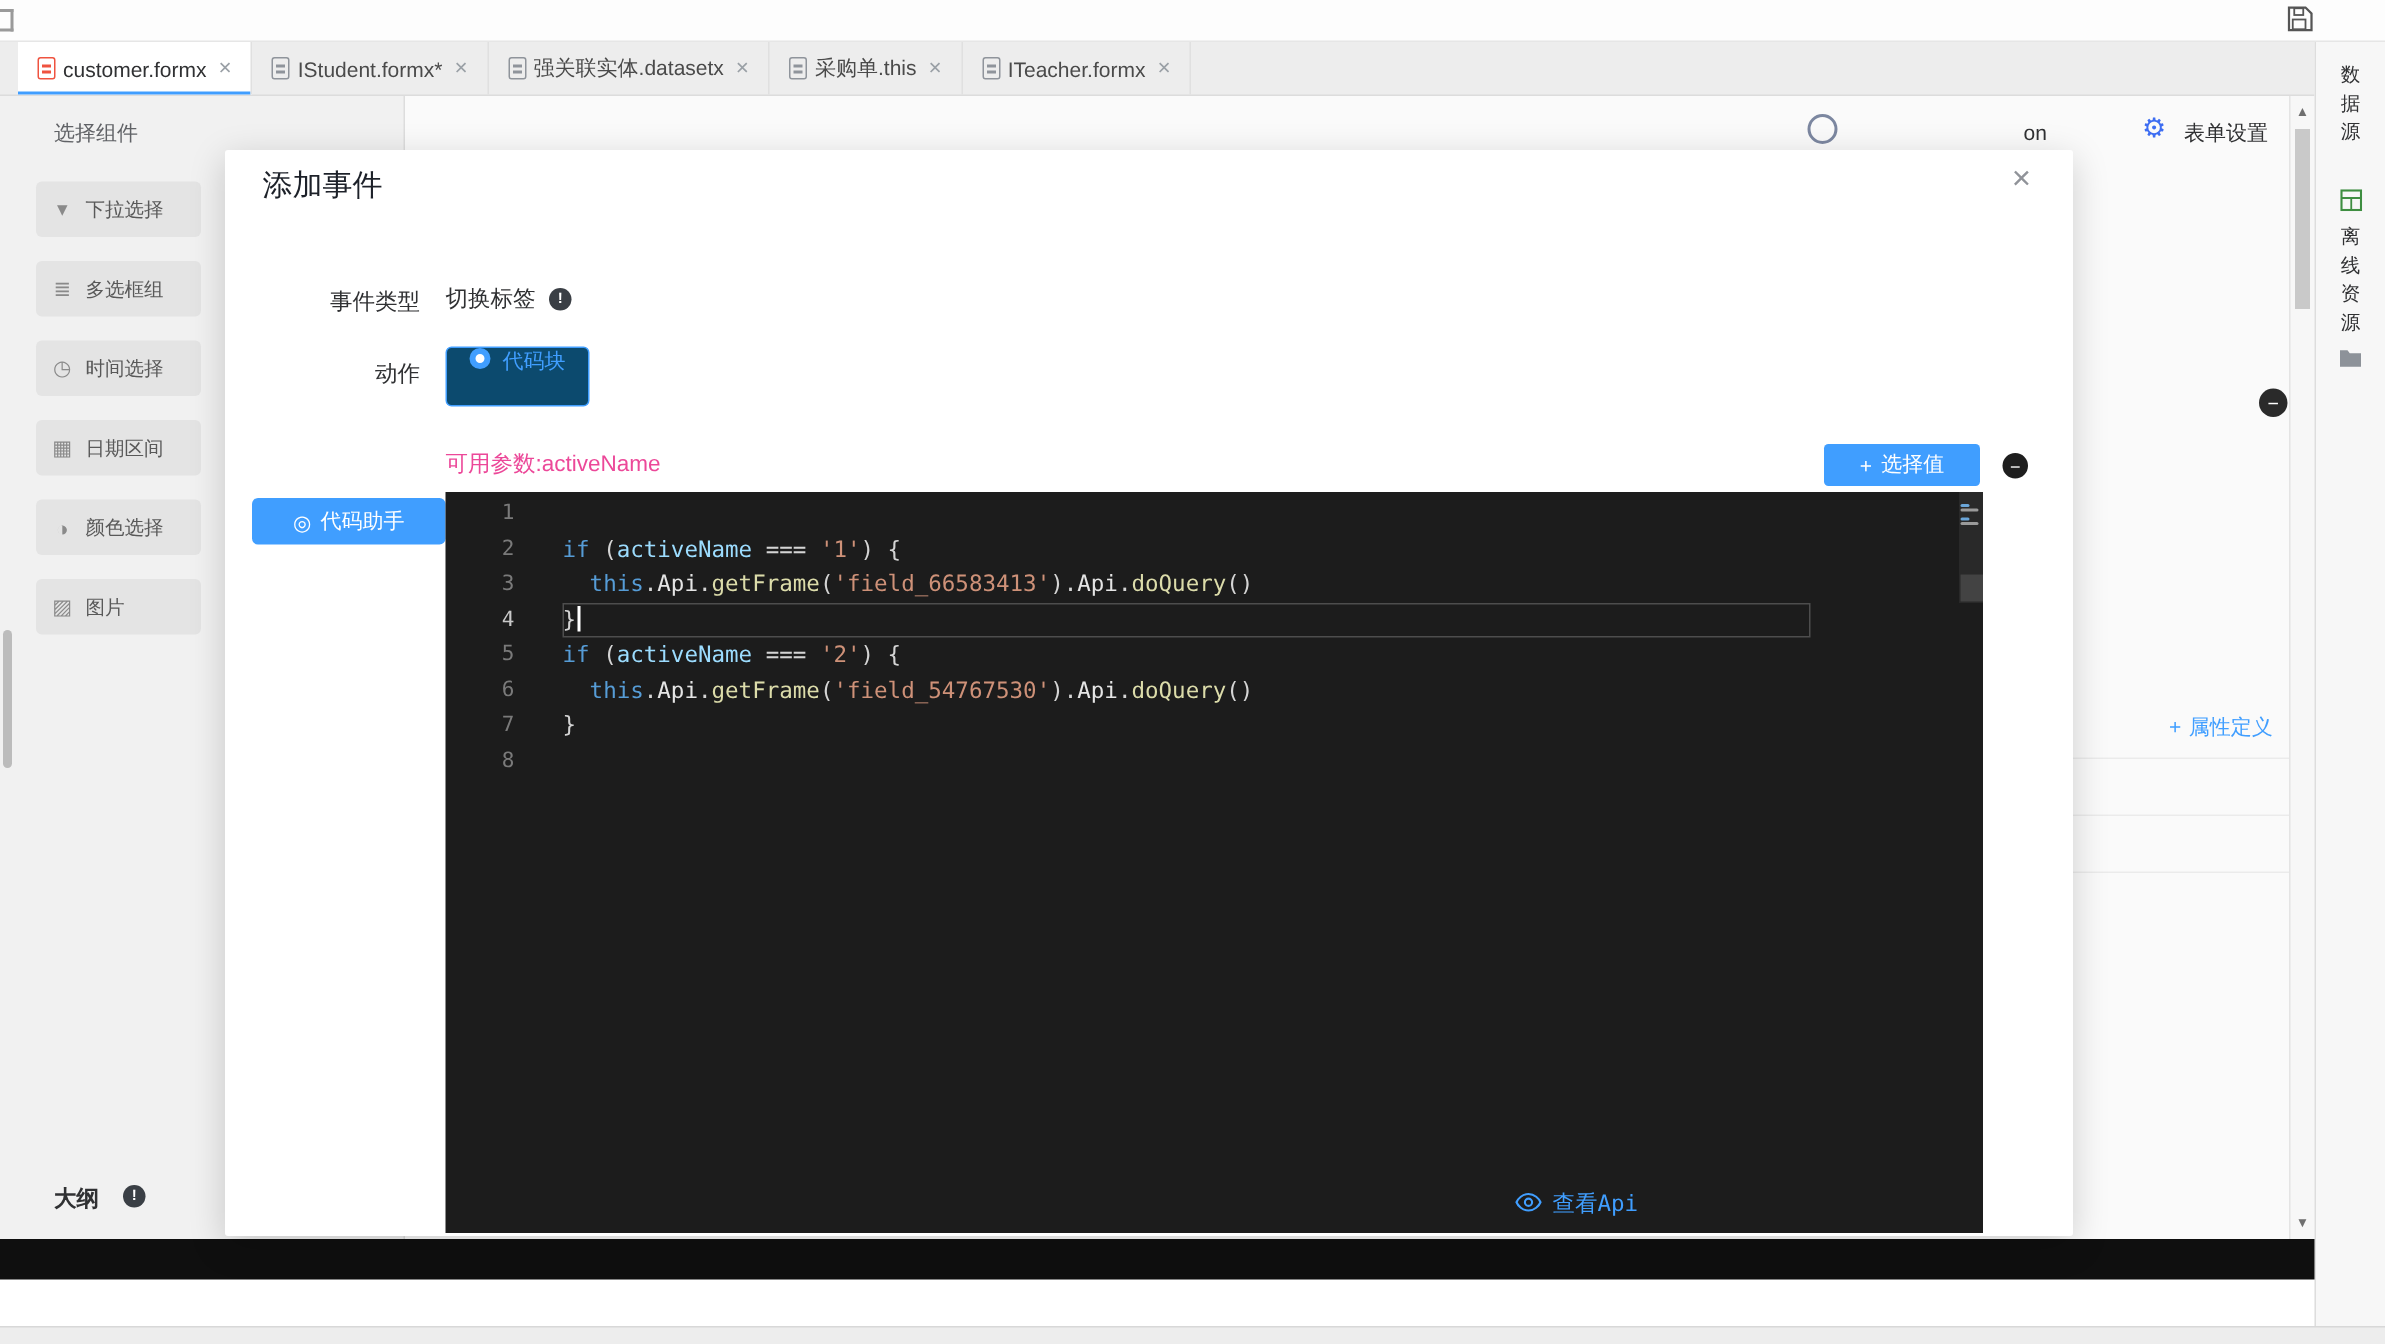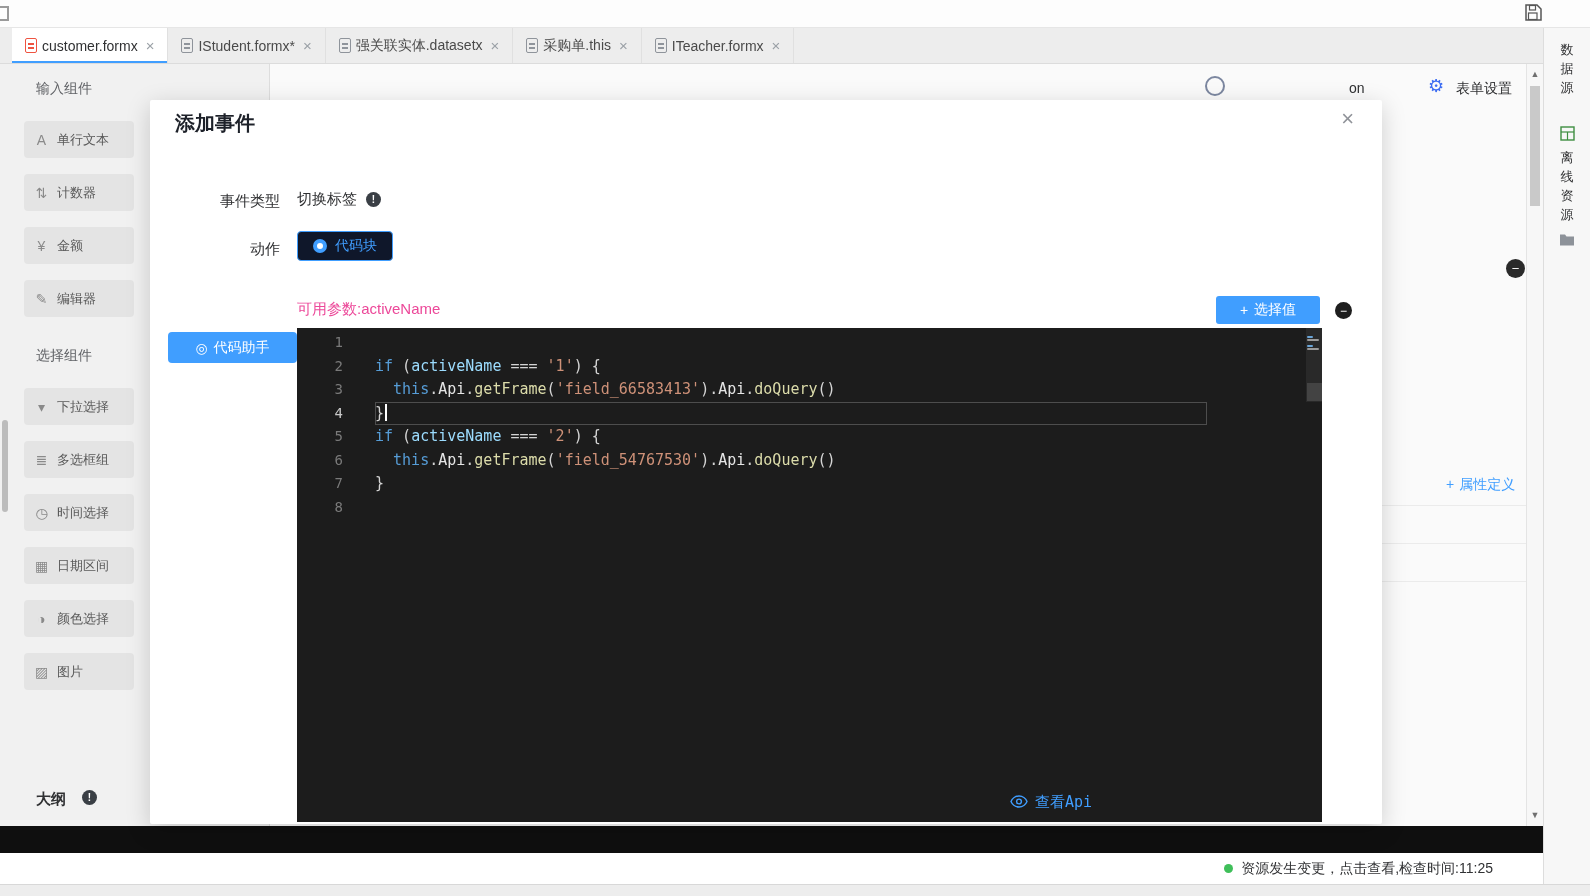--- a/index.html
+++ b/index.html
@@ -66,25 +66,25 @@
   .rail-ch{font-size:13px;color:#303133;line-height:19px}
 
   
   #dark-strip{position:absolute;left:0;top:826px;width:1543px;height:27px;background:#0f0f0f}
   #status-bar{position:absolute;left:0;top:853px;width:1543px;height:31px;background:#fff;display:flex;justify-content:flex-end;align-items:center;padding-right:50px;gap:8px;font-size:14px;color:#303133}
   .dot{width:9px;height:9px;border-radius:50%;background:#3fbf5a;flex:none}
   #bottom-strip{position:absolute;left:0;top:884px;width:1590px;height:12px;background:#ededed;border-top:1px solid #d8d8d8}
 
   
   #modal{position:absolute;left:150px;top:100px;width:1232px;height:724px;background:#fff;border-radius:2px;box-shadow:0 6px 24px rgba(0,0,0,.18);z-index:20}
-  #modal-title{position:absolute;left:25px;top:10px;font-size:20px;color:#1d2129;font-weight:700}
+  #modal-title{position:absolute;left:25px;top:10px;font-size:20px;color:#1d2129;font-weight:400}
   #modal-close{position:absolute;right:28px;top:6px;font-size:22px;color:#909399;cursor:pointer}
   .f-label{position:absolute;left:0;width:130px;text-align:right;font-size:15px;color:#303133}
   #event-type-value{position:absolute;left:147px;top:90px;display:flex;align-items:center;gap:9px;font-size:15px;color:#303133}
-  .btn-outline{position:absolute;display:inline-flex;align-items:center;gap:8px;height:30px;padding:0 15px;border:1px solid #409eff;border-radius:4px;color:#409eff;font-size:14px;background:#0f172a;cursor:pointer}
+  .btn-outline{position:absolute;display:inline-flex;align-items:flex-start;gap:8px;height:40px;padding:0 15px;border:1px solid #409eff;border-radius:4px;color:#409eff;font-size:14px;background:#0c4a6e;cursor:pointer}
   #action-btn{left:147px;top:131px}
   .radio-dot{width:14px;height:14px;border-radius:50%;border:4.5px solid #409eff;background:#fff;flex:none}
   #params-hint{position:absolute;left:147px;top:200px;font-size:15px;color:#ec4899}
   .btn-primary{display:inline-flex;align-items:center;justify-content:center;gap:6px;background:#409eff;color:#fff;border-radius:3px;font-size:14px;border:none;cursor:pointer}
   #select-value-btn{position:absolute;left:1066px;top:196px;width:104px;height:28px}
   #assistant-btn{position:absolute;left:18px;top:232px;width:129px;height:31px;border-radius:4px}
   .minus-btn{position:absolute;width:17px;height:17px;border-radius:50%;background:#1e1e1e;color:#fff;display:flex;align-items:center;justify-content:center;font-size:12px;line-height:1;cursor:pointer}
   #remove-btn{left:1185px;top:202px}
 
   
@@ -142,41 +142,20 @@
       <div class="tab">
         <span class="doc-icon"></span>
         <span class="tab-label">ITeacher.formx</span>
         <span class="tab-x">×</span>
       </div>
     </div>
 
   <div id="sidebar">
     <div id="groups">
         <div class="sb-group">
-          <div class="sb-group-label">输入组件</div>
-          <div class="chips">
-            <div class="chip">
-              <span class="chip-icon">A</span>
-              <span class="chip-label">单行文本</span>
-            </div>
-            <div class="chip">
-              <span class="chip-icon">⇅</span>
-              <span class="chip-label">计数器</span>
-            </div>
-            <div class="chip">
-              <span class="chip-icon">¥</span>
-              <span class="chip-label">金额</span>
-            </div>
-            <div class="chip">
-              <span class="chip-icon">✎</span>
-              <span class="chip-label">编辑器</span>
-            </div>
-          </div>
-        </div>
-        <div class="sb-group">
           <div class="sb-group-label">选择组件</div>
           <div class="chips">
             <div class="chip">
               <span class="chip-icon">▾</span>
               <span class="chip-label">下拉选择</span>
             </div>
             <div class="chip">
               <span class="chip-icon">≣</span>
               <span class="chip-label">多选框组</span>
             </div>
@@ -249,24 +228,20 @@
       </div>
     <span id="rail-folder">
       <svg width="16" height="13" viewBox="0 0 16 13">
           <path d="M1 1.5h5l1.5 2H15v9H1z" fill="#8d9299"></path>
         </svg>
     </span>
   </div>
 
   <div id="dark-strip"></div>
 
-  <div id="status-bar">
-    <span class="dot"></span>
-    <span>资源发生变更，点击查看,检查时间:11:25</span>
-  </div>
 
   <div id="bottom-strip"></div>
 
   <div id="modal">
     <div id="modal-title">添加事件</div>
     <span id="modal-close">×</span>
 
     <span class="f-label" style="top:92px">事件类型</span>
     <div id="event-type-value">
       <span>切换标签</span>

